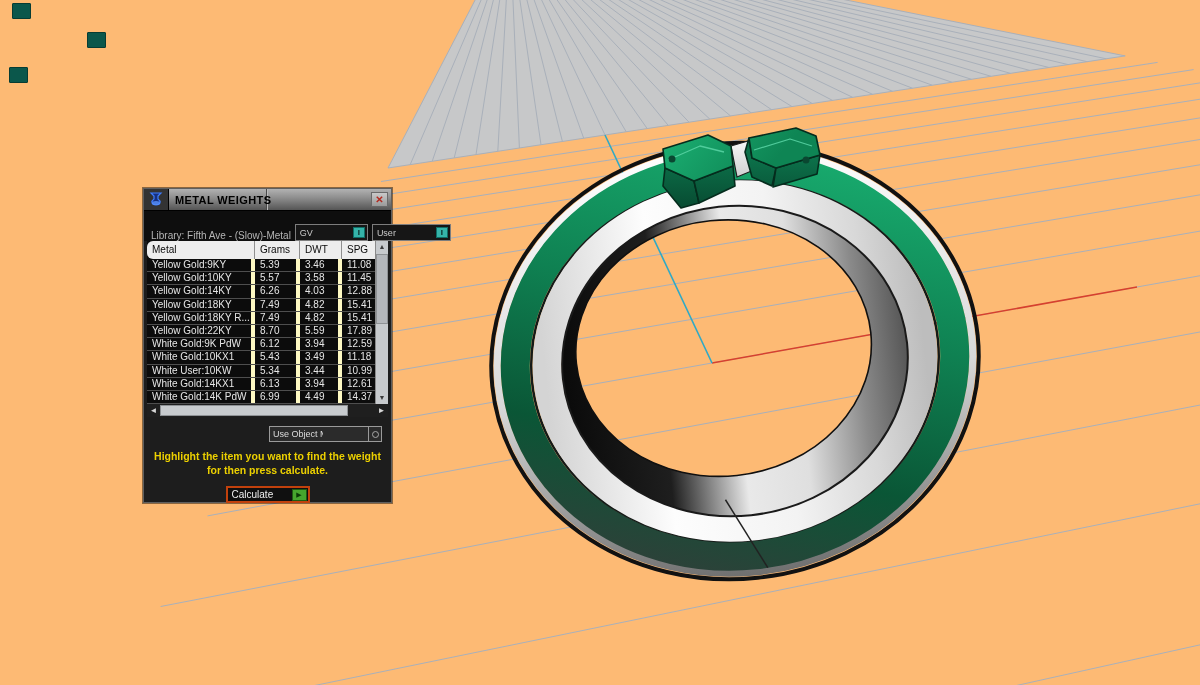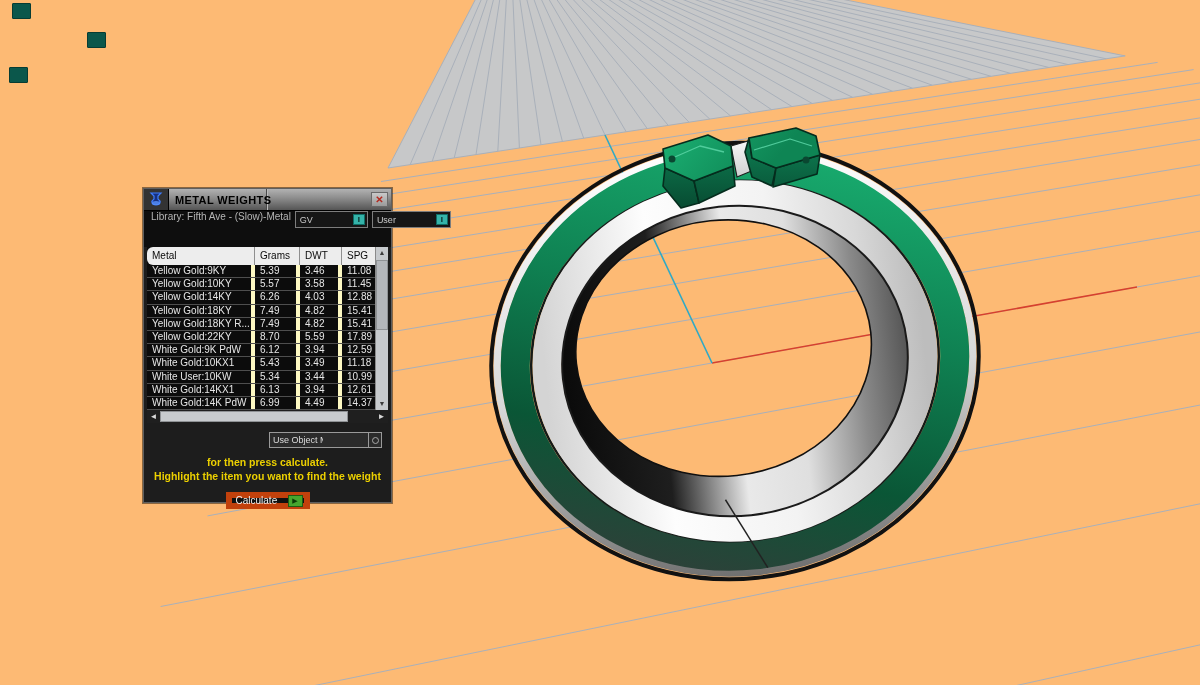--- a/index.html
+++ b/index.html
@@ -23,21 +23,21 @@
              background:#333;border-right:1px solid #000;}
   .title-zone{width:98px;display:flex;align-items:center;padding-left:6px;
               border-right:1px solid #4a4a4a;box-shadow:1px 0 0 #bbb;}
   .title-text{font-size:11px;font-weight:bold;color:#000;letter-spacing:.4px;white-space:nowrap;}
   .titlebar .spacer{flex:1;}
   .close-btn{width:17px;height:15px;margin:3px 3px 0 0;display:flex;align-items:center;
              justify-content:center;background:linear-gradient(#c9c9c9,#9a9a9a);
              border:1px solid #6a6a6a;cursor:default;}
   .close-btn span{color:#b5281e;font-size:10px;font-weight:bold;line-height:1;}
 
-  .library-strip{height:36px;display:flex;align-items:flex-start;padding:0 4px 0 7px;
+  .library-strip{height:30px;display:flex;align-items:flex-end;padding:0 4px 0 7px;
                  background:#0e0e0e;}
   .library-label{font-size:10px;color:#b5b5b5;flex:1;white-space:nowrap;}
   .toggle{display:flex;align-items:center;height:17px;border:1px solid #7d7d7d;
           background:#161616;padding:1px 2px 1px 4px;margin-left:4px;gap:36px;}
   .toggle .tlabel{font-size:9px;color:#c9c9c9;margin-right:4px;}
   .toggle .tstate{width:12px;height:11px;background:#35b3a9;border:1px solid #0e6d66;
                   display:flex;align-items:center;justify-content:center;
                   font-size:8px;font-weight:bold;color:#06201d;line-height:1;}
 
   .table-wrap{position:relative;margin:0 3px;background:#0c0c0c;}
@@ -66,21 +66,21 @@
   .combo{width:113px;height:16px;border:1px solid #9a9a9a;background:#2b2b2b;
          display:flex;align-items:center;gap:45px;}
   .combo .ctext{flex:1;font-size:9px;color:#dcdcdc;padding-left:3px;white-space:nowrap;overflow:hidden;}
   .combo .cbtn{width:13px;height:100%;border-left:1px solid #9a9a9a;
                display:flex;align-items:center;justify-content:center;}
   .combo .circle{width:7px;height:7px;border:1px solid #a8a8a8;border-radius:50%;}
 
   .hint{margin-top:7px;text-align:center;font-size:10.5px;font-weight:bold;
         color:#ecd000;line-height:14px;}
   .calc-row{display:flex;justify-content:center;margin-top:9px;}
-  .calc{width:84px;height:17px;border:6px solid #c2410c;background:#101010;
+  .calc{width:84px;height:17px;border:2px solid #c2410c;background:#101010;
         display:flex;align-items:center;}
   .calc .clabel{flex:1;font-size:10px;color:#efefef;padding-left:4px;}
   .calc .go{width:15px;height:12px;margin-right:1px;background:#46a62e;
             border:1px solid #1e5b12;display:flex;align-items:center;justify-content:center;}
   .calc .go span{color:#0a3a06;font-size:7px;line-height:1;}
 </style>
 </head>
 <body>
 
 <div class="stage">
@@ -355,22 +355,22 @@
     <div class="combo-row">
       <div class="combo">
         <div class="ctext">Use Object Materials</div>
         <div class="cbtn">
           <div class="circle"></div>
         </div>
       </div>
     </div>
 
     <div class="hint">
+      <div>Highlight the item you want to find the weight</div>
       <div>for then press calculate.</div>
-      <div>Highlight the item you want to find the weight</div>
     </div>
 
     <div class="calc-row">
       <div class="calc">
         <div class="clabel">Calculate</div>
         <div class="go">
           <span>▶</span>
         </div>
       </div>
     </div>

